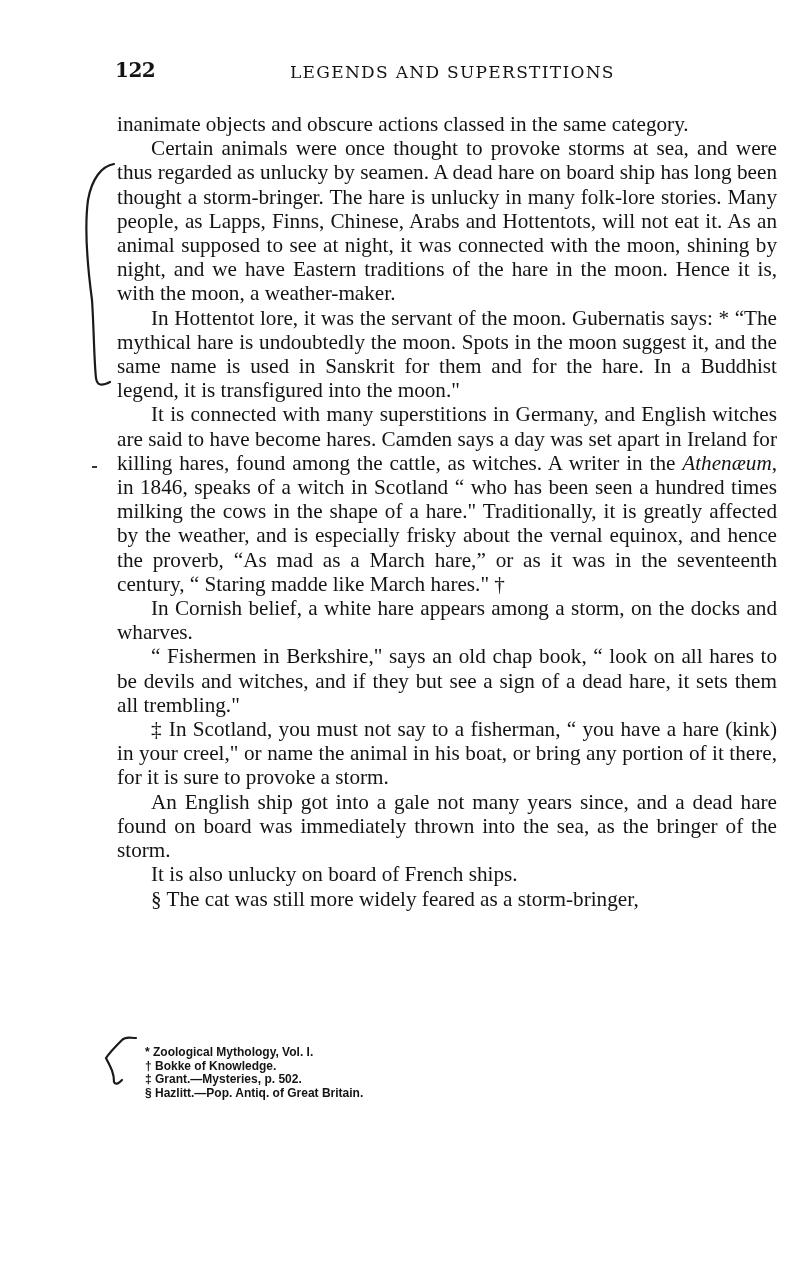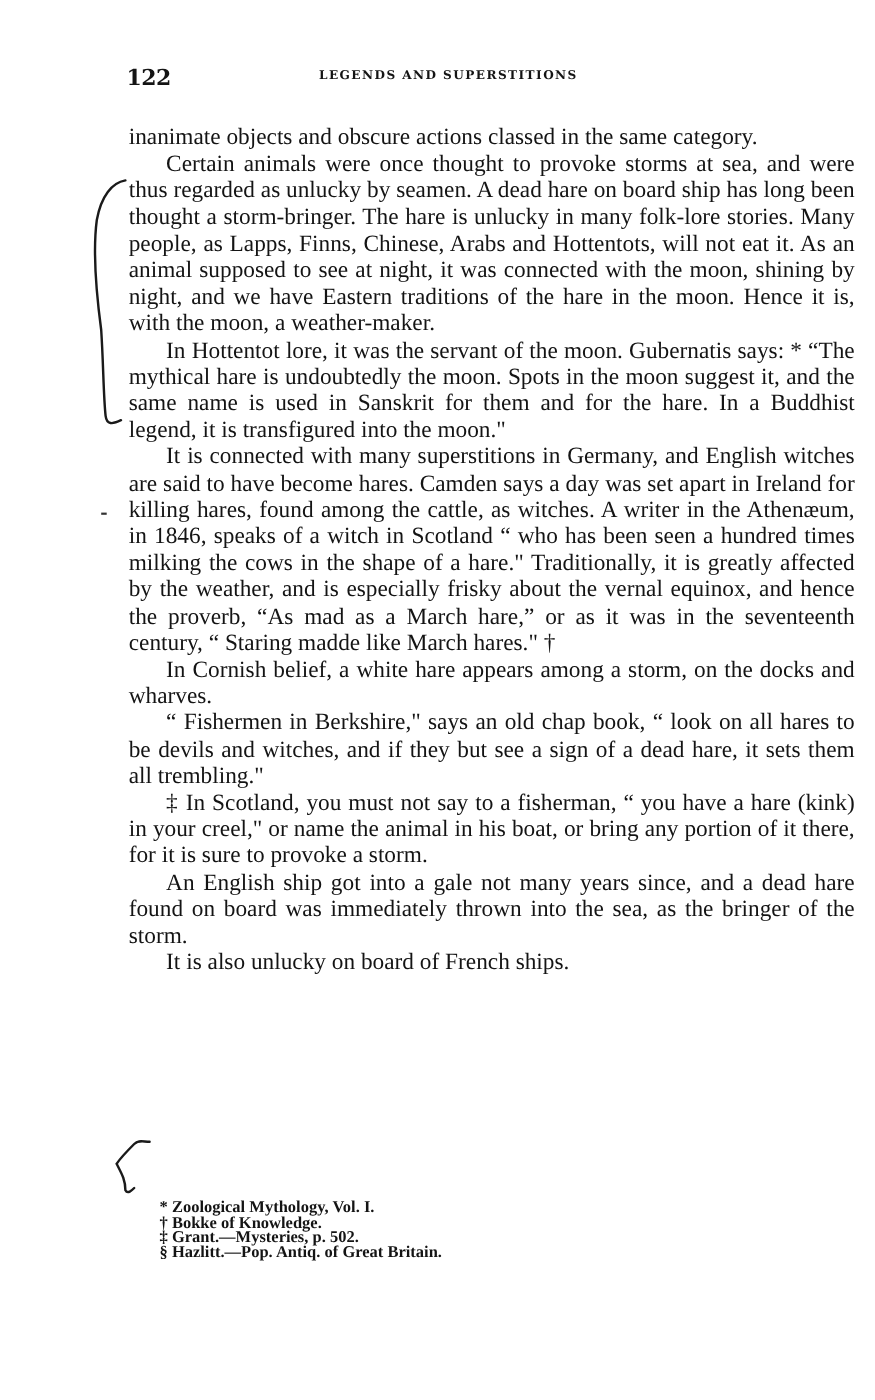--- a/index.html
+++ b/index.html
@@ -33,22 +33,22 @@
       left: 0;
       top: 0;
       font-size: 20px;
       font-weight: bold;
       letter-spacing: -0.5px;
     }
     .head-title {
       position: absolute;
       left: 175px;
       top: 4px;
-      font-size: 11px;
-      font-weight: bold;
+      font-size: 17px;
+      font-weight: normal;
       letter-spacing: 1.3px;
     }
     .body-text {
       position: absolute;
       left: 117px;
       top: 112px;
       width: 660px;
       font-family: "Liberation Serif", serif;
       font-size: 21.2px;
       line-height: 24.2px;
@@ -56,28 +56,29 @@
     }
     .body-text p {
       margin: 0;
       text-indent: 34px;
       text-align: justify;
     }
     .body-text p.noindent {
       text-indent: 0;
     }
     .body-text .it {
+      font-style: italic;
       margin-top: 16px;
     }
     .footnotes {
       position: absolute;
       left: 145px;
-      top: 1092px;
-      font-family: Liberation Serif, serif;
-      font-size: 15px;
+      top: 1046px;
+      font-family: Liberation Sans, sans-serif;
+      font-size: 12px;
       font-weight: bold;
       line-height: 13.6px;
     }
     .footnotes div {
       white-space: nowrap;
     }
     .mark {
       position: absolute;
     }
     .stray-dot {
@@ -102,20 +103,21 @@
   <div class="body-text">
     <p class="noindent">inanimate objects and obscure actions classed in the same category.</p>
     <p>Certain animals were once thought to provoke storms at sea, and were thus regarded as unlucky by seamen. A dead hare on board ship has long been thought a storm-bringer. The hare is unlucky in many folk-lore stories. Many people, as Lapps, Finns, Chinese, Arabs and Hottentots, will not eat it. As an animal supposed to see at night, it was connected with the moon, shining by night, and we have Eastern traditions of the hare in the moon. Hence it is, with the moon, a weather-maker.</p>
     <p>In Hottentot lore, it was the servant of the moon. Gubernatis says: * “The mythical hare is undoubtedly the moon. Spots in the moon suggest it, and the same name is used in Sanskrit for them and for the hare. In a Buddhist legend, it is transfigured into the moon."</p>
     <p><span>It is connected with many superstitions in Germany, and English witches are said to have become hares. Camden says a day was set apart in Ireland for killing hares, found among the cattle, as witches. A writer in the </span><span class="it">Athenæum</span><span>, in 1846, speaks of a witch in Scotland “ who has been seen a hundred times milking the cows in the shape of a hare." Traditionally, it is greatly affected by the weather, and is especially frisky about the vernal equinox, and hence the proverb, “As mad as a March hare,” or as it was in the seventeenth century, “ Staring madde like March hares." †</span></p>
     <p>In Cornish belief, a white hare appears among a storm, on the docks and wharves.</p>
     <p>“ Fishermen in Berkshire," says an old chap book, “ look on all hares to be devils and witches, and if they but see a sign of a dead hare, it sets them all trembling."</p>
     <p>‡ In Scotland, you must not say to a fisherman, “ you have a hare (kink) in your creel," or name the animal in his boat, or bring any portion of it there, for it is sure to provoke a storm.</p>
     <p>An English ship got into a gale not many years since, and a dead hare found on board was immediately thrown into the sea, as the bringer of the storm.</p>
     <p>It is also unlucky on board of French ships.</p>
+    <p>§ The cat was still more widely feared as a storm-bringer,</p>
   </div>
 
   <div class="footnotes">
     <div>* Zoological Mythology, Vol. I.</div>
     <div>† Bokke of Knowledge.</div>
     <div>‡ Grant.—Mysteries, p. 502.</div>
     <div>§ Hazlitt.—Pop. Antiq. of Great Britain.</div>
   </div>
 
   <svg class="mark" style="left:80px; top:160px;" width="40" height="230" viewBox="0 0 40 230">

